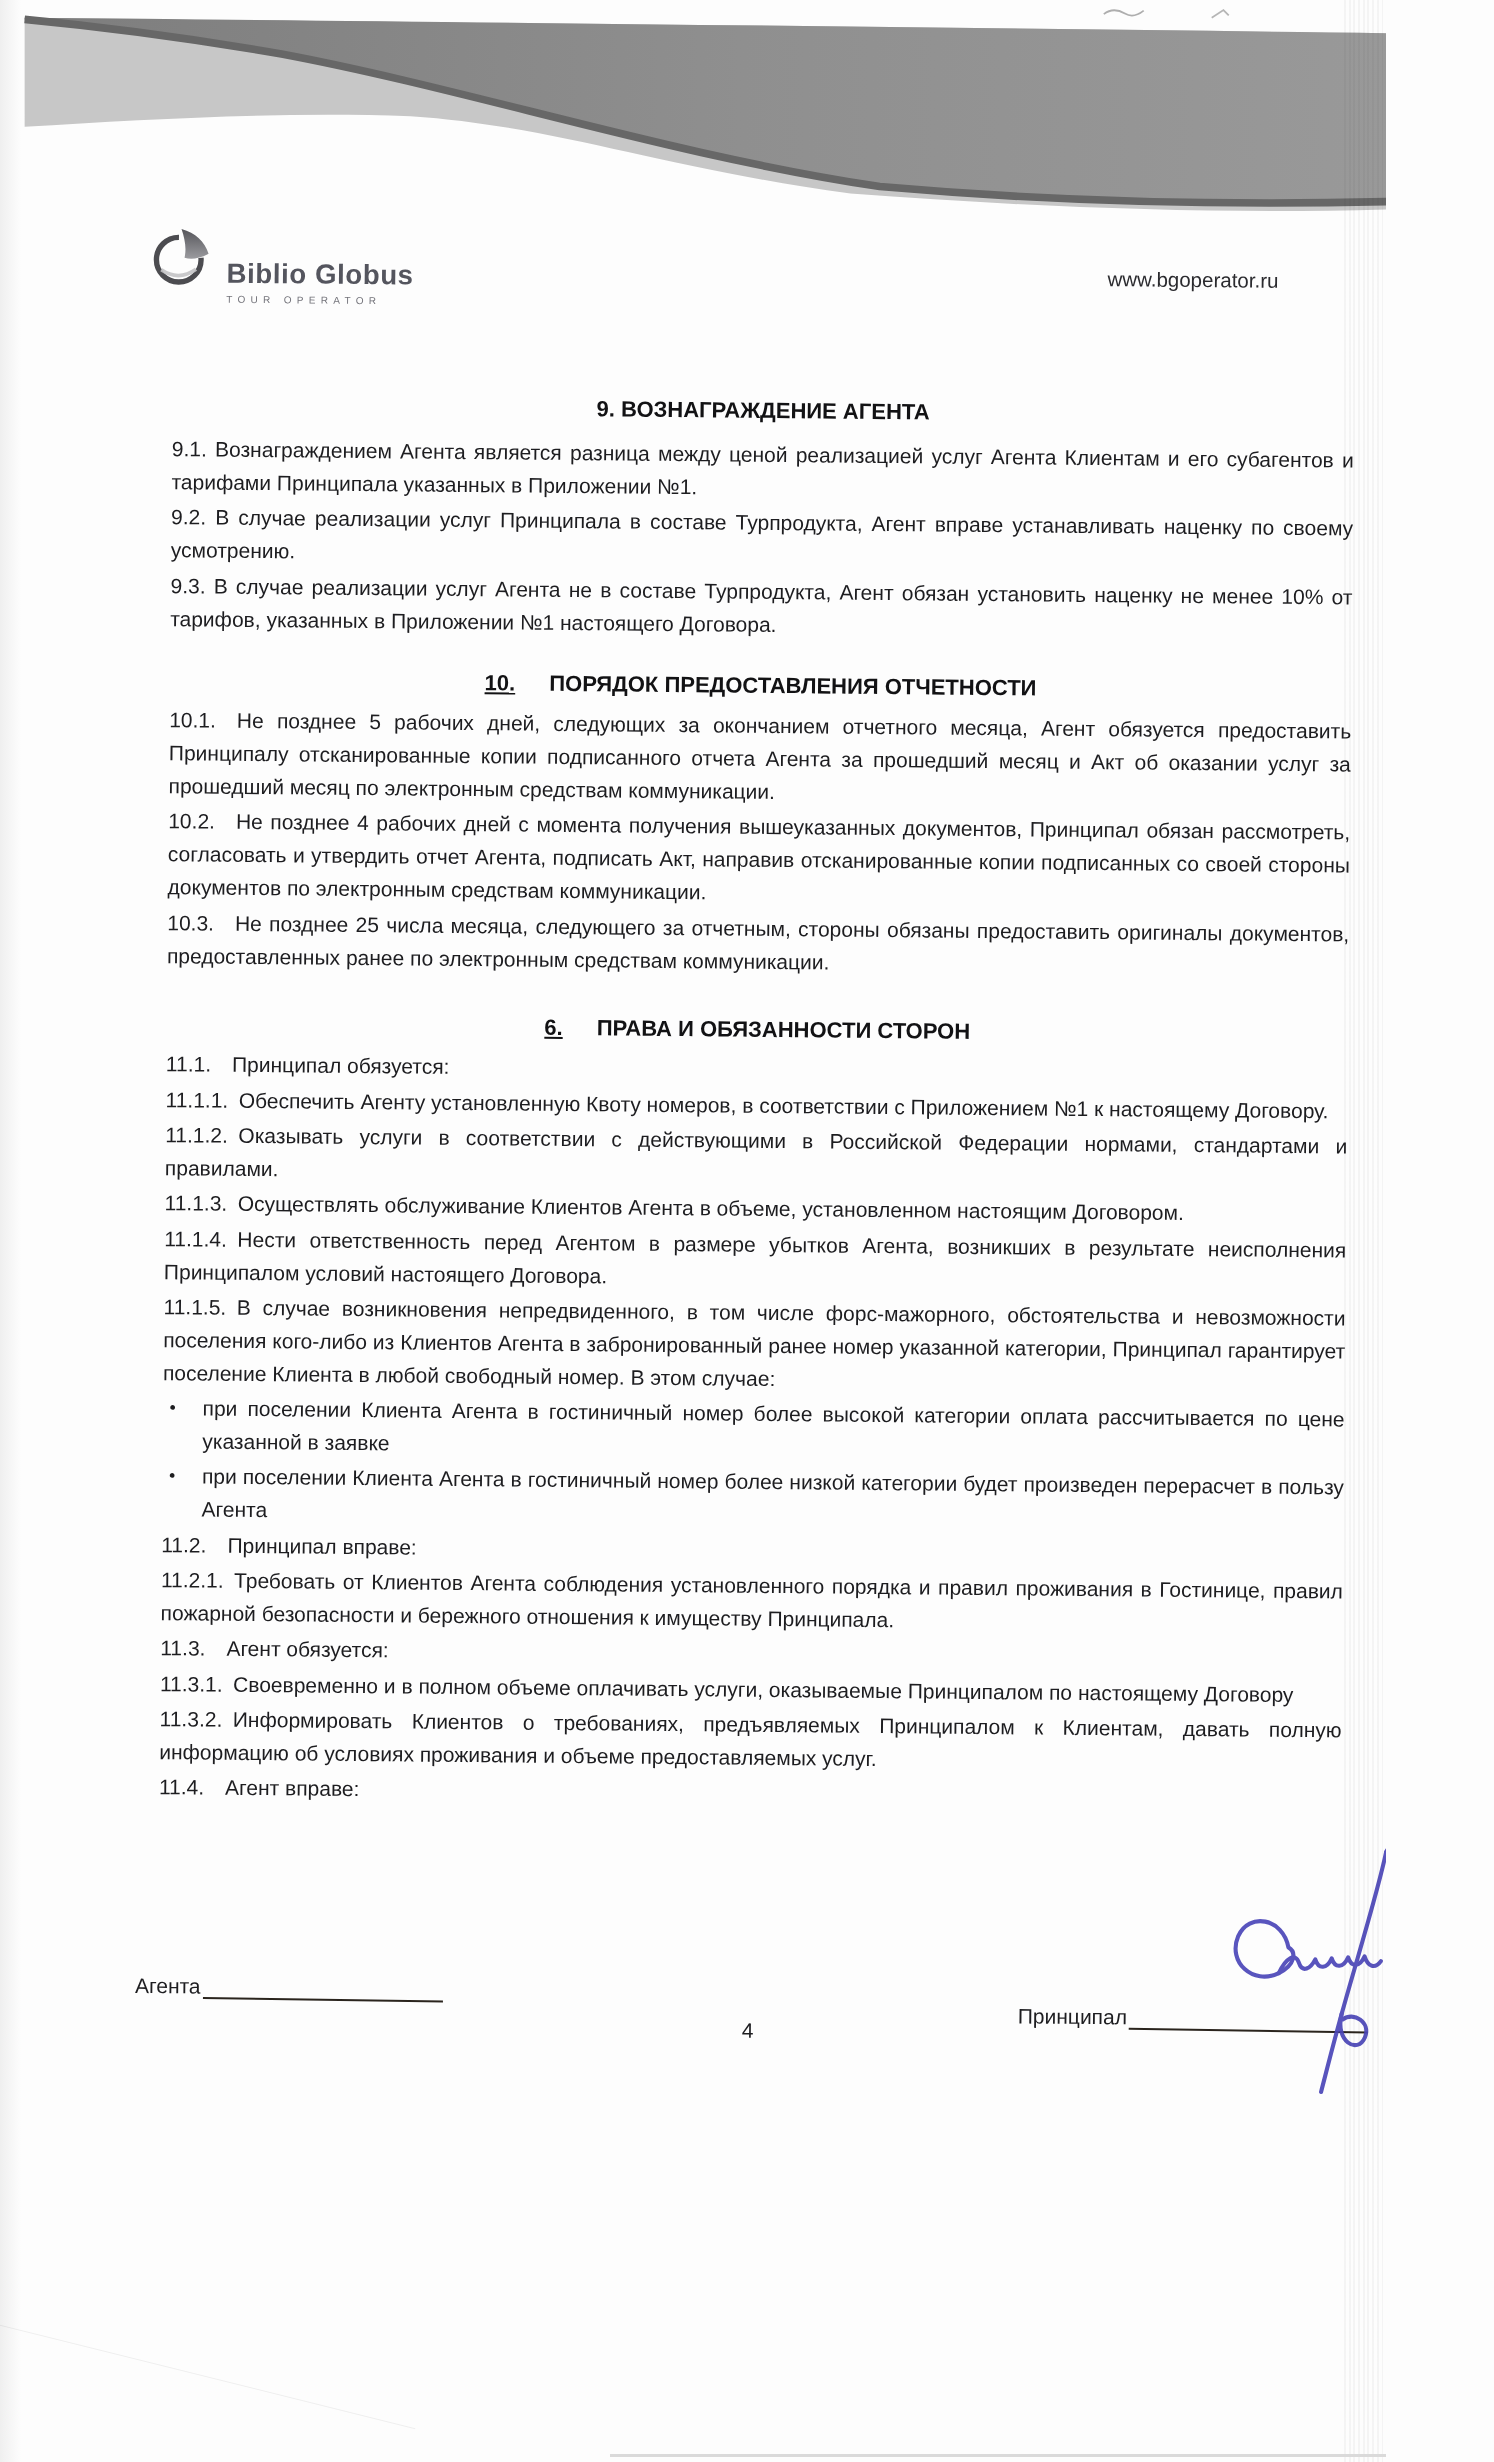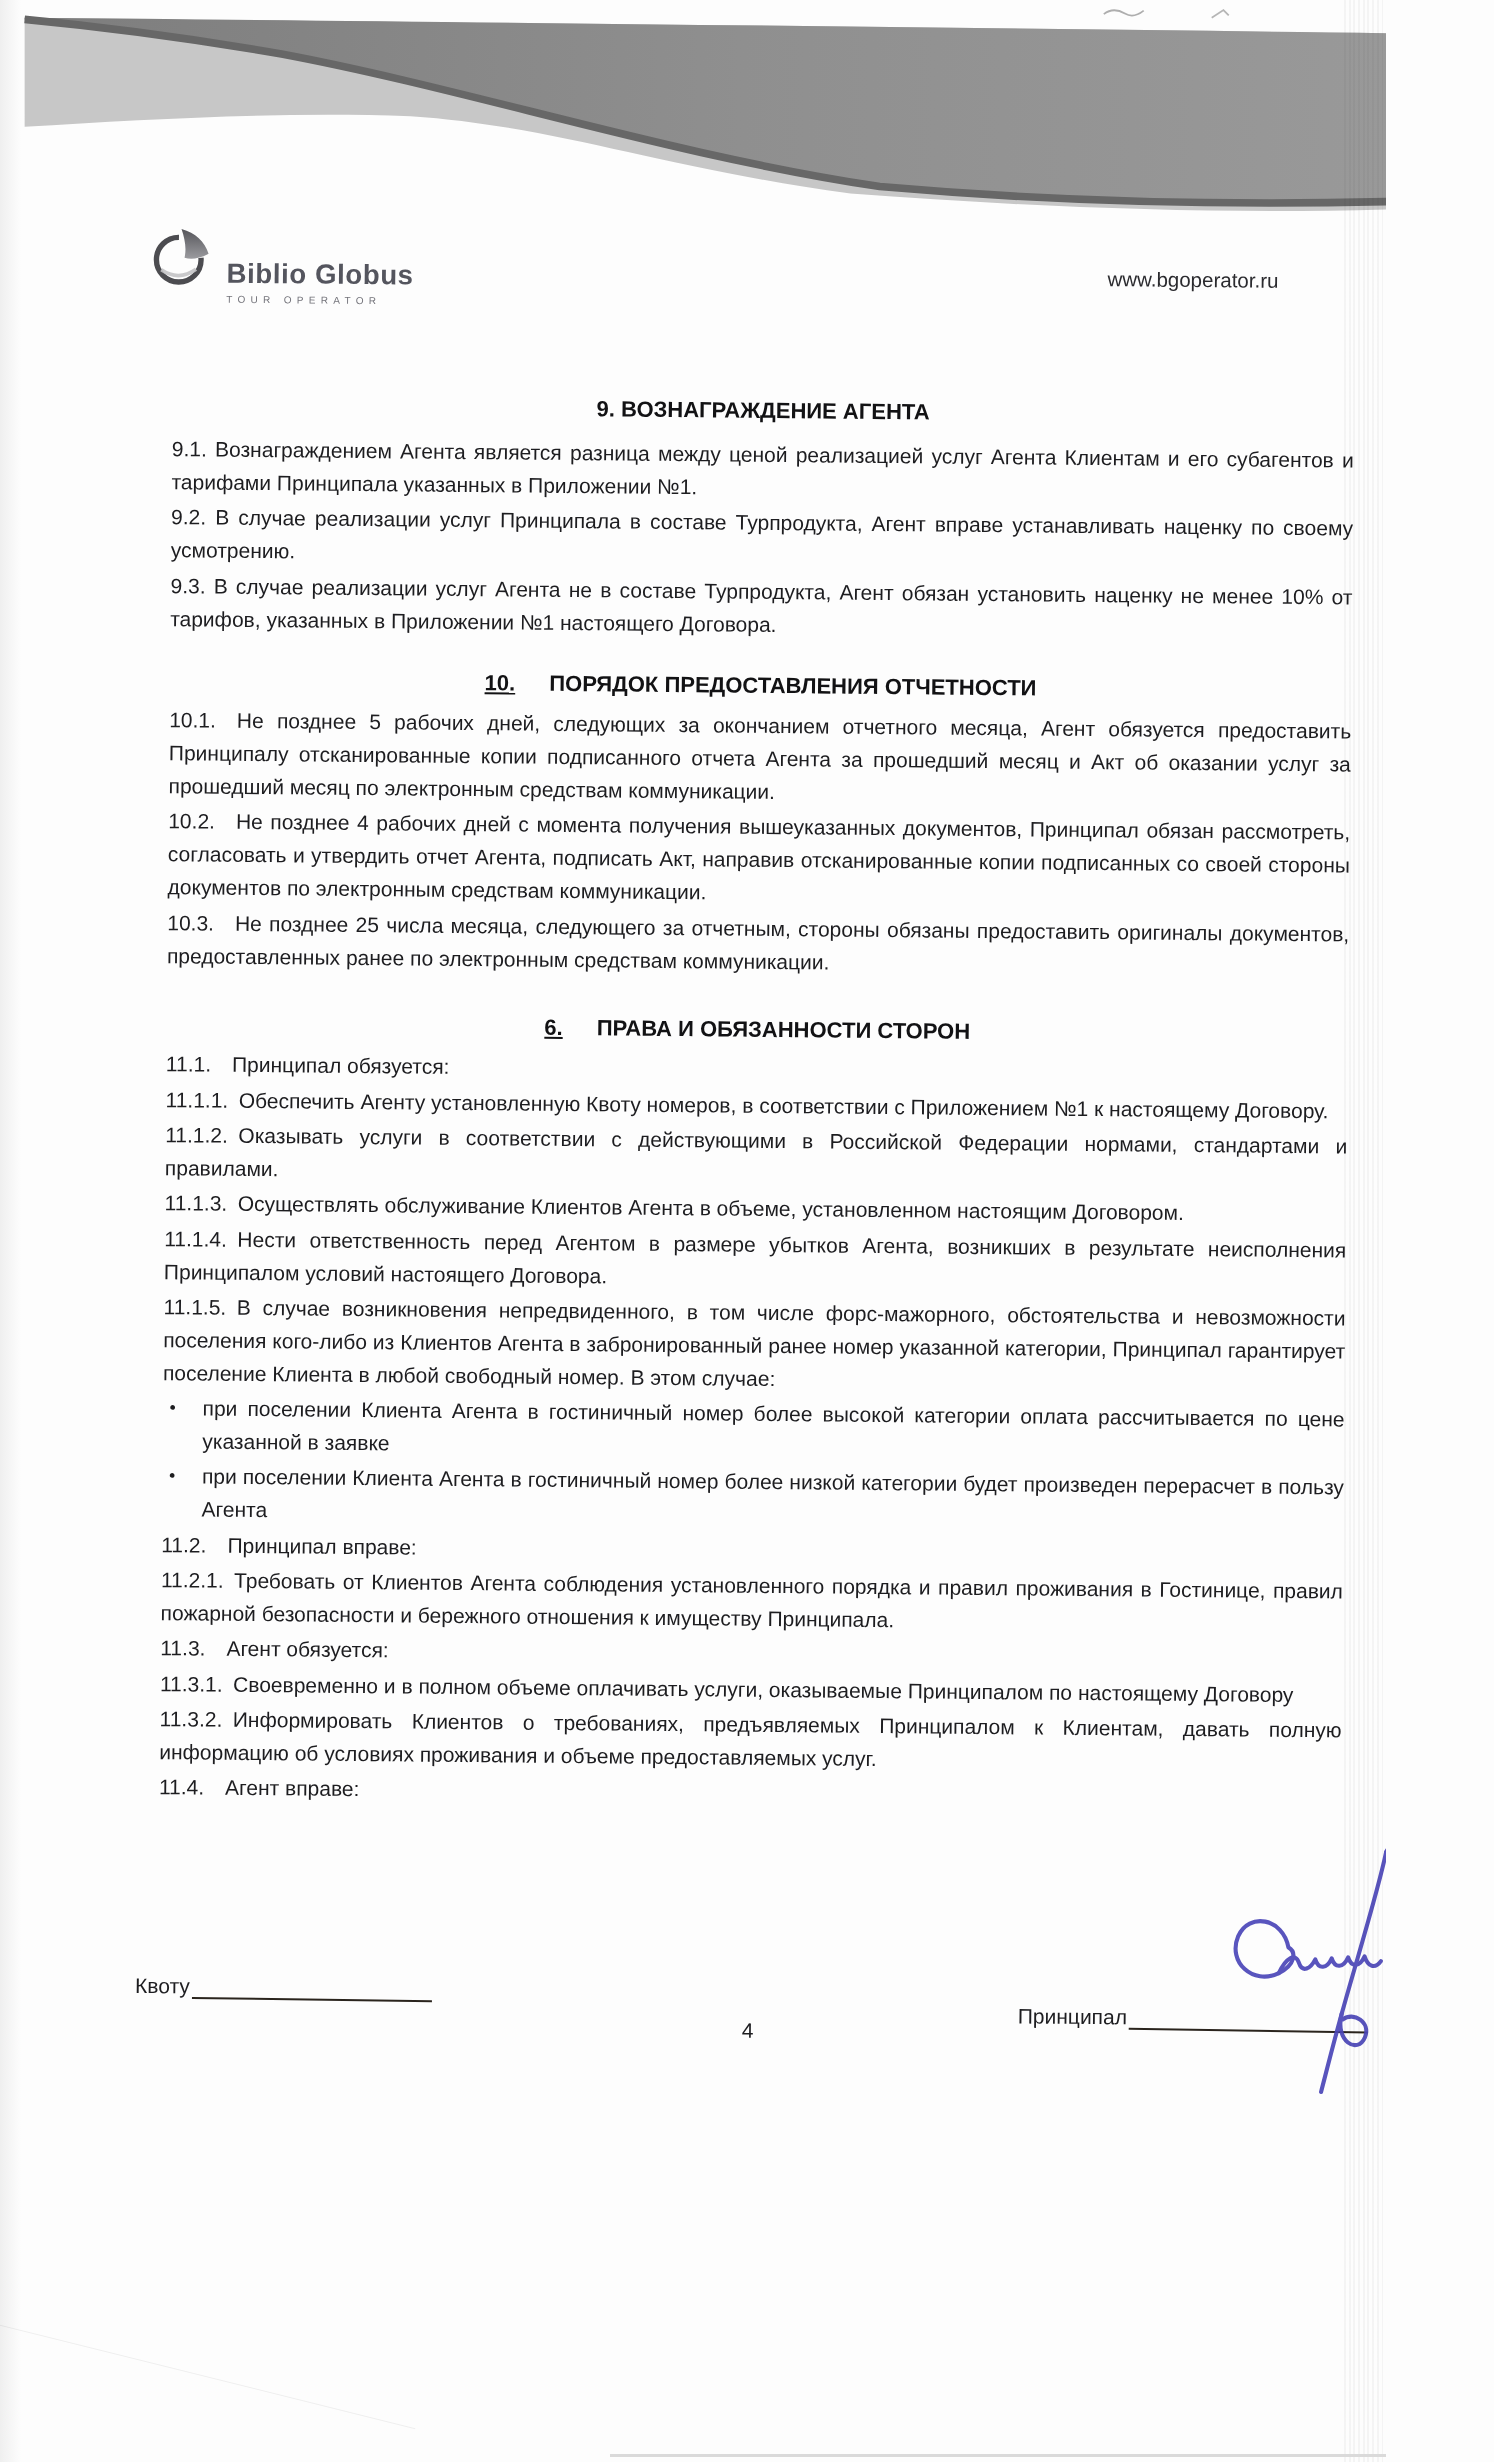--- a/index.html
+++ b/index.html
@@ -135,21 +135,21 @@
 
         <p>11.2. Принципал вправе:</p>
         <p>11.2.1. Требовать от Клиентов Агента соблюдения установленного порядка и правил проживания в Гостинице, правил пожарной безопасности и бережного отношения к имуществу Принципала.</p>
         <p>11.3. Агент обязуется:</p>
         <p>11.3.1. Своевременно и в полном объеме оплачивать услуги, оказываемые Принципалом по настоящему Договору</p>
         <p>11.3.2. Информировать Клиентов о требованиях, предъявляемых Принципалом к Клиентам, давать полную информацию об условиях проживания и объеме предоставляемых услуг.</p>
         <p>11.4. Агент вправе:</p>
       </section>
 
       <div class="f-agent">
-        <span>Квоту</span>
+        <span>Агента</span>
         <span class="sigline agent"></span>
       </div>
 
       <div class="f-principal">
         <span>Принципал</span>
         <span class="sigline principal"></span>
       </div>
 
       <svg class="signature" width="217" height="258" viewBox="0 0 370 440">
         <g fill="none" stroke="#4b46b8" stroke-width="7" stroke-linecap="round" stroke-linejoin="round" opacity="0.92">

